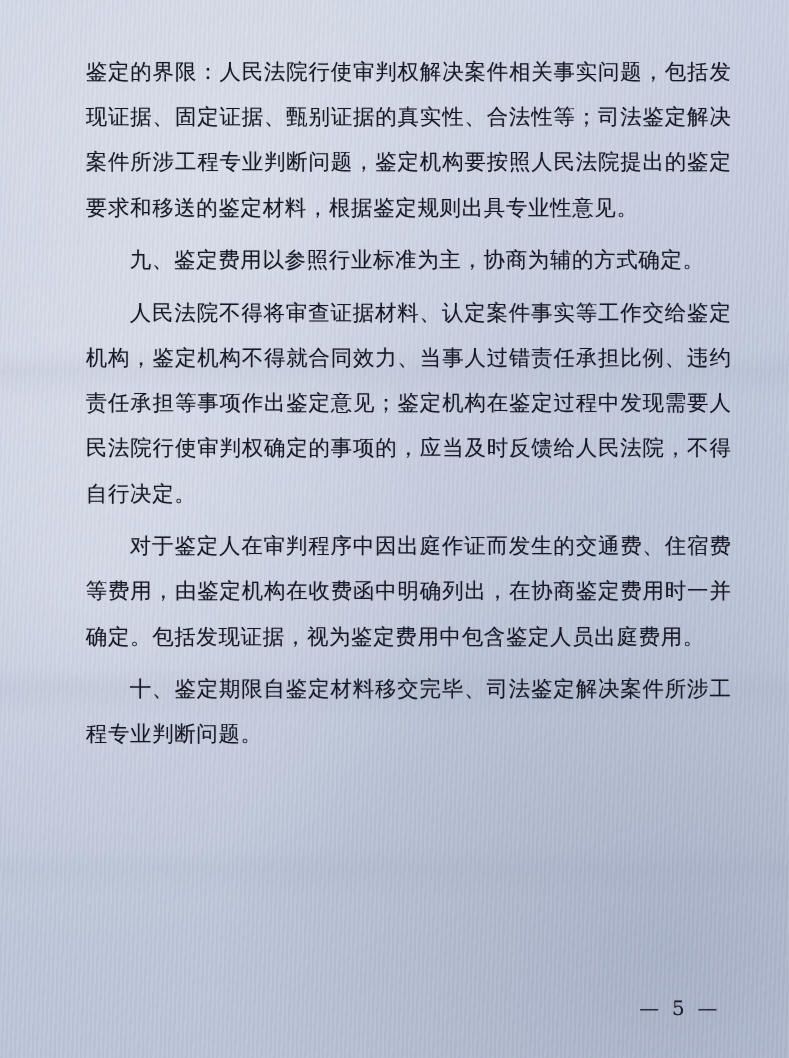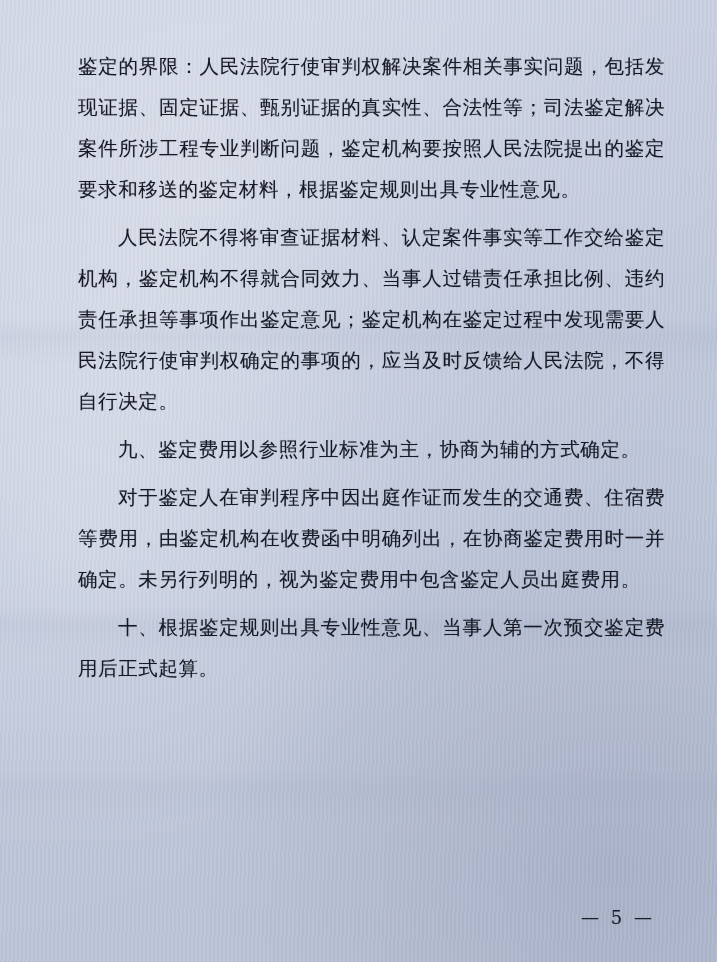--- a/index.html
+++ b/index.html
@@ -78,19 +78,19 @@
     z-index: 4;
     text-shadow: 0 0 1px rgba(20,22,35,0.30);
   }
 </style>
 </head>
 <body>
 
 <div id="page">
   <div id="content">
     <p class="para">鉴定的界限：人民法院行使审判权解决案件相关事实问题，包括发现证据、固定证据、甄别证据的真实性、合法性等；司法鉴定解决案件所涉工程专业判断问题，鉴定机构要按照人民法院提出的鉴定要求和移送的鉴定材料，根据鉴定规则出具专业性意见。</p>
+    <p class="para indent">九、鉴定费用以参照行业标准为主，协商为辅的方式确定。</p>
     <p class="para indent">人民法院不得将审查证据材料、认定案件事实等工作交给鉴定机构，鉴定机构不得就合同效力、当事人过错责任承担比例、违约责任承担等事项作出鉴定意见；鉴定机构在鉴定过程中发现需要人民法院行使审判权确定的事项的，应当及时反馈给人民法院，不得自行决定。</p>
-    <p class="para indent">九、鉴定费用以参照行业标准为主，协商为辅的方式确定。</p>
-    <p class="para indent">对于鉴定人在审判程序中因出庭作证而发生的交通费、住宿费等费用，由鉴定机构在收费函中明确列出，在协商鉴定费用时一并确定。未另行列明的，视为鉴定费用中包含鉴定人员出庭费用。</p>
-    <p class="para indent">十、根据鉴定规则出具专业性意见、当事人第一次预交鉴定费用后正式起算。</p>
+    <p class="para indent">对于鉴定人在审判程序中因出庭作证而发生的交通费、住宿费等费用，由鉴定机构在收费函中明确列出，在协商鉴定费用时一并确定。包括发现证据，视为鉴定费用中包含鉴定人员出庭费用。</p>
+    <p class="para indent">十、鉴定期限自鉴定材料移交完毕、司法鉴定解决案件所涉工程专业判断问题。</p>
   </div>
   <div class="page-number">— 5 —</div>
 </div>
 
 </body></html>

